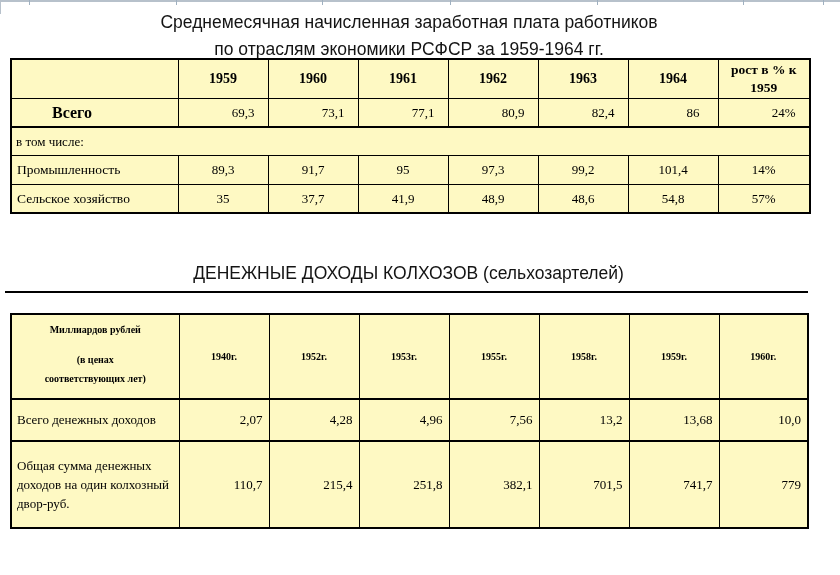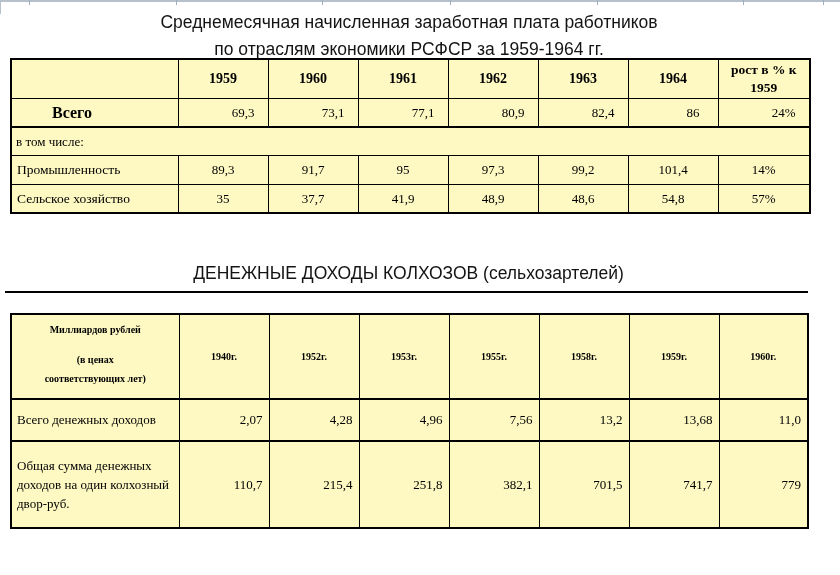--- a/index.html
+++ b/index.html
@@ -159,21 +159,21 @@
     <td>1960г.</td>
   </tr>
   <tr class="r1">
     <td class="lab">Всего денежных доходов</td>
     <td class="num">2,07</td>
     <td class="num">4,28</td>
     <td class="num">4,96</td>
     <td class="num">7,56</td>
     <td class="num">13,2</td>
     <td class="num">13,68</td>
-    <td class="num">11,0</td>
+    <td class="num">10,0</td>
   </tr>
   <tr class="r2">
     <td class="lab">Общая сумма денежных доходов на один колхозный двор-руб.</td>
     <td class="num">110,7</td>
     <td class="num">215,4</td>
     <td class="num">251,8</td>
     <td class="num">382,1</td>
     <td class="num">701,5</td>
     <td class="num">741,7</td>
     <td class="num">779</td>

